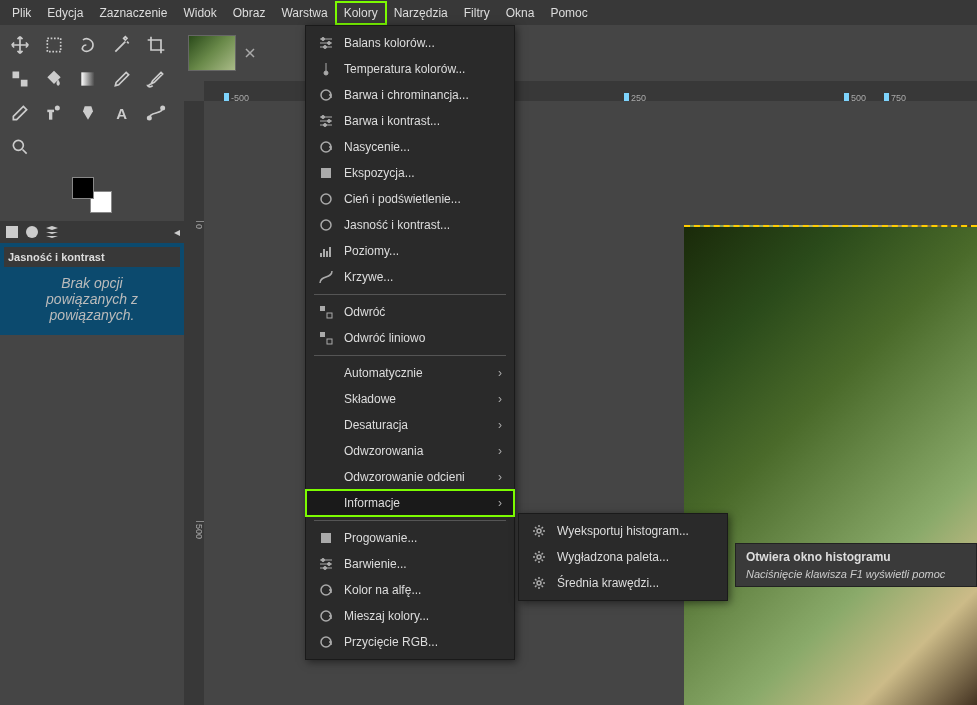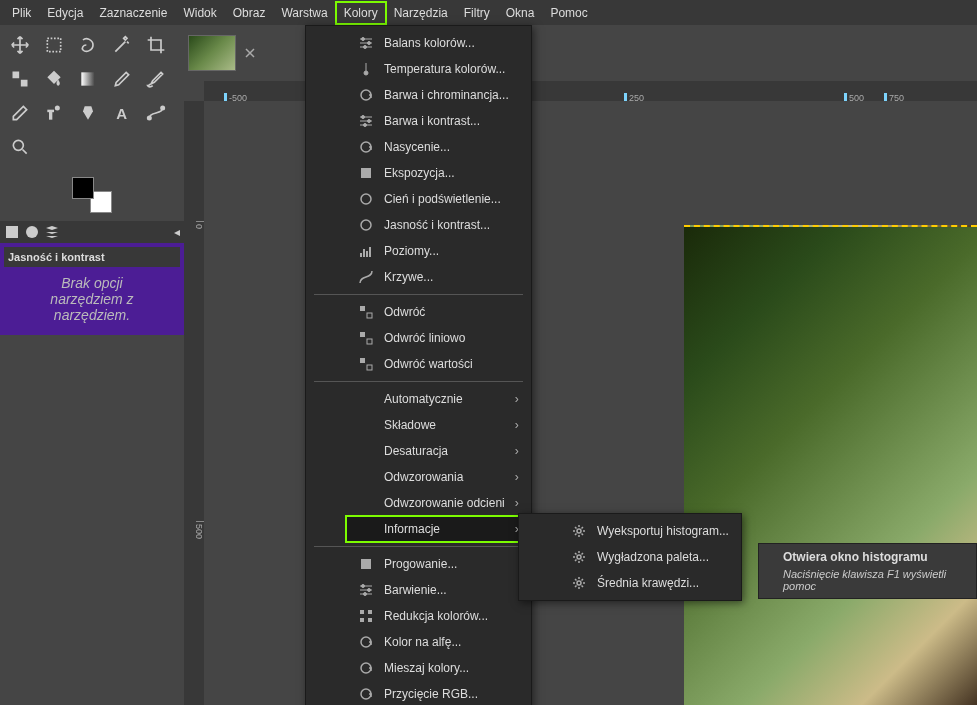--- a/index.html
+++ b/index.html
@@ -17,49 +17,49 @@
 .tool-btn { width: 32px; height: 32px; display: flex; align-items: center; justify-content: center; cursor: pointer; color: #ccc; }
 .tool-btn svg { width: 20px; height: 20px; }
 
 .color-swatch { margin: 8px auto; width: 40px; height: 36px; position: relative; }
 .color-fg { position: absolute; width: 22px; height: 22px; background: #000; border: 1px solid #888; top: 0; left: 0; }
 .color-bg { position: absolute; width: 22px; height: 22px; background: #fff; border: 1px solid #888; bottom: 0; right: 0; }
 
 .dock-tabs { background: #383838; height: 22px; display: flex; align-items: center; padding: 0 4px; gap: 4px; }
 .dock-tab-icon { width: 16px; height: 16px; }
 
-.tool-options { background: #4c1d95; padding: 4px; }
+.tool-options { background: #0c4a6e; padding: 4px; }
 .tool-options-title { background: #383838; padding: 4px; font-size: 11px; font-weight: bold; }
 .tool-options-body { padding: 8px; text-align: center; font-style: italic; color: #bbb; font-size: 14px; }
 
 .canvas-area { flex: 1; position: relative; background: #454545; }
 .thumb-strip { height: 56px; background: #454545; display: flex; align-items: center; padding: 4px; gap: 8px; }
 .thumb { width: 48px; height: 36px; background: linear-gradient(135deg, #2a4a1a, #6a8a4a, #aabb88); border: 1px solid #666; }
 .thumb-close { width: 12px; height: 12px; }
 
 .ruler-h { position: absolute; top: 56px; left: 20px; right: 0; height: 20px; background: #383838; display: flex; align-items: center; overflow: hidden; font-size: 9px; color: #aaa; }
 .ruler-v { position: absolute; top: 76px; left: 0; width: 20px; bottom: 0; background: #383838; display: flex; flex-direction: column; align-items: center; overflow: hidden; font-size: 9px; color: #aaa; }
 .ruler-tick { position: absolute; }
-.ruler-h .ruler-tick { border-left: 3px solid #7dd3fc; height: 8px; bottom: 0; padding-left: 2px; }
+.ruler-h .ruler-tick { border-left: 5px solid #7dd3fc; height: 8px; bottom: 0; padding-left: 2px; }
 .ruler-v .ruler-tick { border-top: 1px solid #888; width: 8px; right: 0; writing-mode: vertical-rl; padding-top: 2px; }
 
 .canvas-image { position: absolute; top: 200px; left: 500px; right: 0; bottom: 0; background: linear-gradient(135deg, #1a2a0a 0%, #2a4a1a 20%, #4a6a2a 40%, #6a8a4a 55%, #8aaa6a 70%, #ccbb88 85%, #443322 100%); border-top: 2px dashed #ffcc00; }
 
 .dropdown { position: absolute; background: #2a2a2a; border: 1px solid #1a1a1a; box-shadow: 2px 2px 8px rgba(0,0,0,0.5); min-width: 210px; padding: 4px 0; z-index: 100; }
-.dropdown-item { display: flex; align-items: center; padding: 5px 12px; cursor: pointer; gap: 10px; margin-left: 40px; }
+.dropdown-item { display: flex; align-items: center; padding: 5px 12px; cursor: pointer; gap: 10px; }
 .dropdown-item.highlighted { background: #1a1a1a; outline: 2px solid #7cfc00; outline-offset: -1px; }
 .dropdown-item .item-icon { width: 16px; height: 16px; display: flex; align-items: center; justify-content: center; color: #aaa; flex-shrink: 0; }
 .dropdown-item .item-label { flex: 1; }
 .dropdown-item .item-arrow { color: #aaa; }
 .dropdown-sep { height: 1px; background: #555; margin: 4px 8px; }
 
 .dropdown.main-menu { top: 25px; left: 305px; }
 .dropdown.sub-menu { top: 513px; left: 518px; }
 
-.tooltip { position: absolute; background: #3a3a3a; border: 1px solid #222; padding: 6px 24px; top: 543px; left: 735px; right: 0; z-index: 200; margin-left: 23px; }
+.tooltip { position: absolute; background: #3a3a3a; border: 1px solid #222; padding: 6px 10px; top: 543px; left: 735px; right: 0; z-index: 200; }
 .tooltip-title { font-weight: bold; margin-bottom: 4px; }
 .tooltip-body { font-style: italic; font-size: 11px; color: #ccc; }
 </style>
 </head>
 <body>
 
 <div class="menubar">
     <div class="menubar-item">Plik</div>
     <div class="menubar-item">Edycja</div>
     <div class="menubar-item">Zaznaczenie</div>
@@ -190,21 +190,21 @@
       <svg class="dock-tab-icon" viewBox="0 0 16 16" fill="#ccc">
           <path d="M2 4l6-2 6 2-6 2zM2 8l6 2 6-2M2 12l6 2 6-2"></path>
         </svg>
       <div style="flex:1"></div>
       <span style="color:#ccc">◂</span>
     </div>
     <div class="tool-options">
       <div class="tool-options-title">Jasność i kontrast</div>
       <div class="tool-options-body">
         <div>Brak opcji</div>
-        <div>narzędziem z narzędziem.</div>
+        <div>powiązanych z powiązanych.</div>
       </div>
     </div>
   </div>
 
   <div class="canvas-area">
     <div class="thumb-strip">
       <div class="thumb"></div>
       <svg class="thumb-close" viewBox="0 0 12 12" stroke="#aaa" stroke-width="1.5">
           <path d="M2 2l8 8M10 2l-8 8"></path>
         </svg>
@@ -329,29 +329,20 @@
     </div>
     <div class="dropdown-item">
       <span class="item-icon">
         <svg viewBox="0 0 16 16" fill="currentColor">
           <rect x="2" y="2" width="5" height="5"></rect>
           <rect x="9" y="9" width="5" height="5" fill="none" stroke="currentColor"></rect>
         </svg>
       </span>
       <span class="item-label">Odwróć liniowo</span>
     </div>
-    <div class="dropdown-item">
-      <span class="item-icon">
-        <svg viewBox="0 0 16 16" fill="currentColor">
-          <rect x="2" y="2" width="5" height="5"></rect>
-          <rect x="9" y="9" width="5" height="5" fill="none" stroke="currentColor"></rect>
-        </svg>
-      </span>
-      <span class="item-label">Odwróć wartości</span>
-    </div>
     <div class="dropdown-sep"></div>
     <div class="dropdown-item">
       <span class="item-icon"></span>
       <span class="item-label">Automatycznie</span>
       <span class="item-arrow">›</span>
     </div>
     <div class="dropdown-item">
       <span class="item-icon"></span>
       <span class="item-label">Składowe</span>
       <span class="item-arrow">›</span>
@@ -391,31 +382,20 @@
           <path d="M2 4h12M2 8h12M2 12h12"></path>
           <circle cx="5" cy="4" r="1.5" fill="currentColor"></circle>
           <circle cx="11" cy="8" r="1.5" fill="currentColor"></circle>
           <circle cx="7" cy="12" r="1.5" fill="currentColor"></circle>
         </svg>
       </span>
       <span class="item-label">Barwienie...</span>
     </div>
     <div class="dropdown-item">
       <span class="item-icon">
-        <svg viewBox="0 0 16 16" fill="currentColor">
-          <rect x="2" y="2" width="4" height="4"></rect>
-          <rect x="10" y="2" width="4" height="4"></rect>
-          <rect x="2" y="10" width="4" height="4"></rect>
-          <rect x="10" y="10" width="4" height="4"></rect>
-        </svg>
-      </span>
-      <span class="item-label">Redukcja kolorów...</span>
-    </div>
-    <div class="dropdown-item">
-      <span class="item-icon">
         <svg viewBox="0 0 16 16" fill="none" stroke="currentColor" stroke-width="1.5">
           <circle cx="8" cy="8" r="5"></circle>
           <path d="M11 8h2v3"></path>
         </svg>
       </span>
       <span class="item-label">Kolor na alfę...</span>
     </div>
     <div class="dropdown-item">
       <span class="item-icon">
         <svg viewBox="0 0 16 16" fill="none" stroke="currentColor" stroke-width="1.5">

